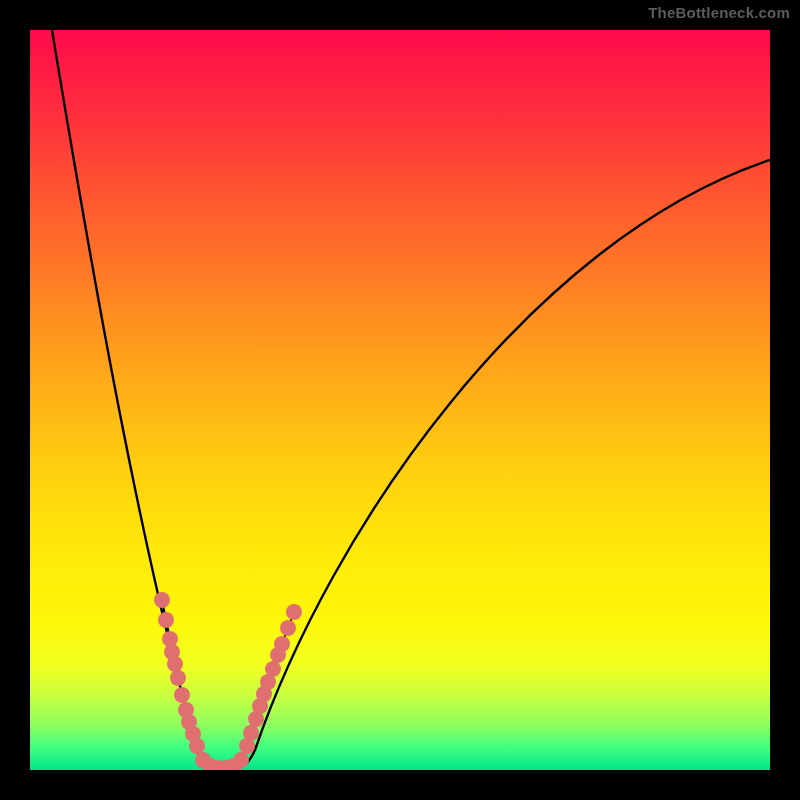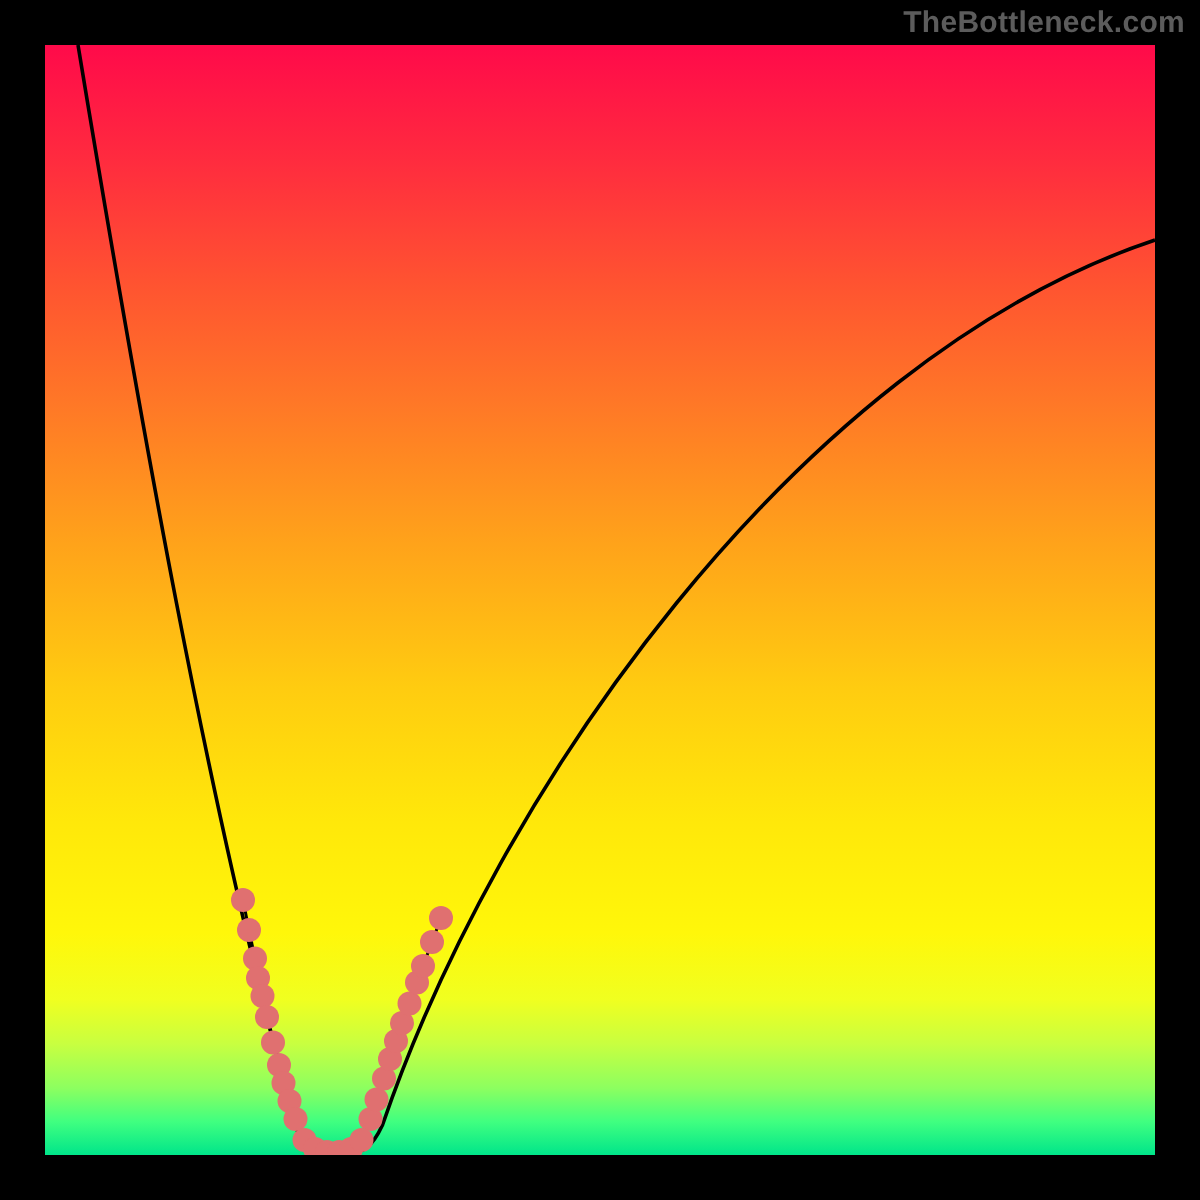--- a/index.html
+++ b/index.html
@@ -29,21 +29,21 @@
       #c8ff40 90%,
       #8cff60 94%,
       #40ff80 97%,
       #00e58a 100%);
   }
   .watermark {
     position: absolute;
     top: 4px;
     right: 10px;
     font-family: Arial, Helvetica, sans-serif;
-    font-size: 20px;
+    font-size: 15px;
     font-weight: 600;
     color: #5c5c5c;
     letter-spacing: 0.2px;
     margin-left: 24px;
   }
   svg.curve {
     position: absolute;
     left: 0; top: 0;
     width: 740px; height: 740px;
   }

